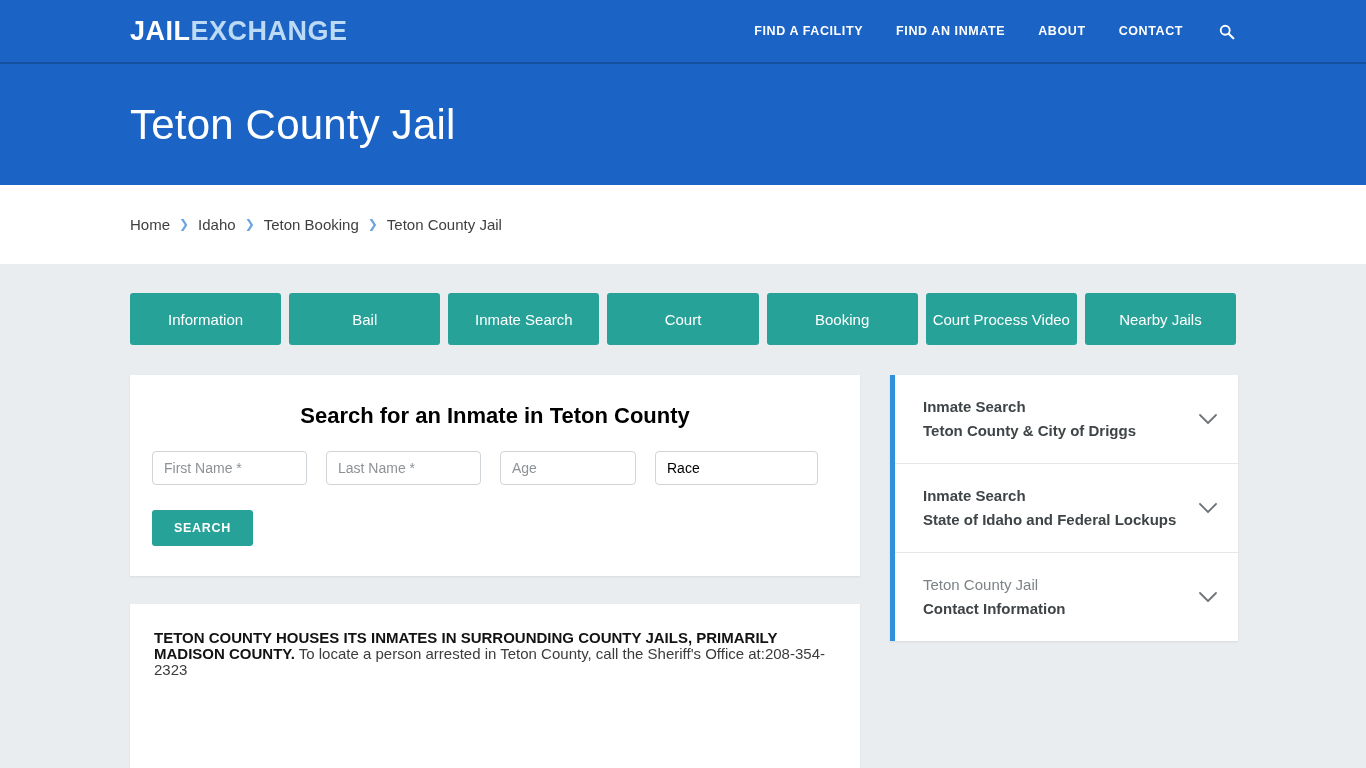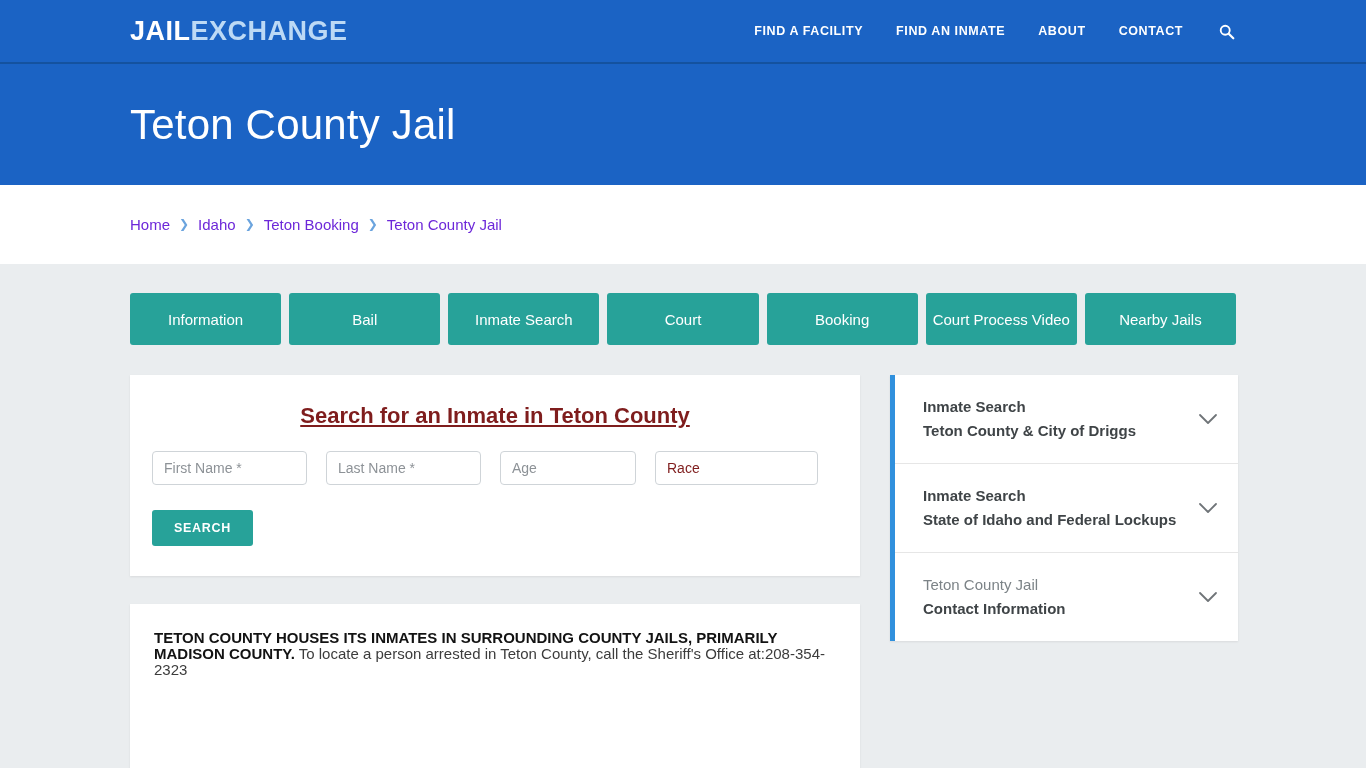--- a/index.html
+++ b/index.html
@@ -77,21 +77,21 @@
     display: flex;
     align-items: center;
   }
   .crumbs {
     margin-left: 130px;
     display: flex;
     align-items: center;
     font-size: 15px;
   }
   .crumbs a {
-    color: #6d28d9;
+    color: #404040;
     text-decoration: none;
     white-space: nowrap;
   }
   .crumb-sep {
     display: inline-block;
     margin: 0 9px;
     color: #6ba4de;
     font-size: 12px;
     transform: translateY(-1px);
   }
@@ -141,34 +141,33 @@
     background: #ffffff;
     box-shadow: 0 1px 2px rgba(0,0,0,.08);
   }
 
   
   .searchcard { padding: 28px 22px 30px 22px; margin-bottom: 28px; }
   .searchcard h2 {
     margin: 0 0 22px 0;
     text-align: center;
     font-size: 22px;
-    color: #7f1d1d;
-    font-weight: bold;
-    text-decoration: underline;
+    color: #000000;
+    font-weight: bold;
   }
   .fields { display: flex; gap: 19px; }
   .fields input, .fields select {
     height: 34px;
     border: 1px solid #cfd4d8;
     border-radius: 4px;
     background: #ffffff;
     padding: 0 11px;
     font-family: "Liberation Sans", sans-serif;
     font-size: 14px;
-    color: #7f1d1d;
+    color: #000000;
     outline: none;
   }
   .fields input::placeholder { color: #8d9297; }
   .f-first { width: 155px; }
   .f-last  { width: 155px; }
   .f-age   { width: 136px; }
   .f-race  {
     width: 163px;
     -webkit-appearance: none;
     appearance: none;

